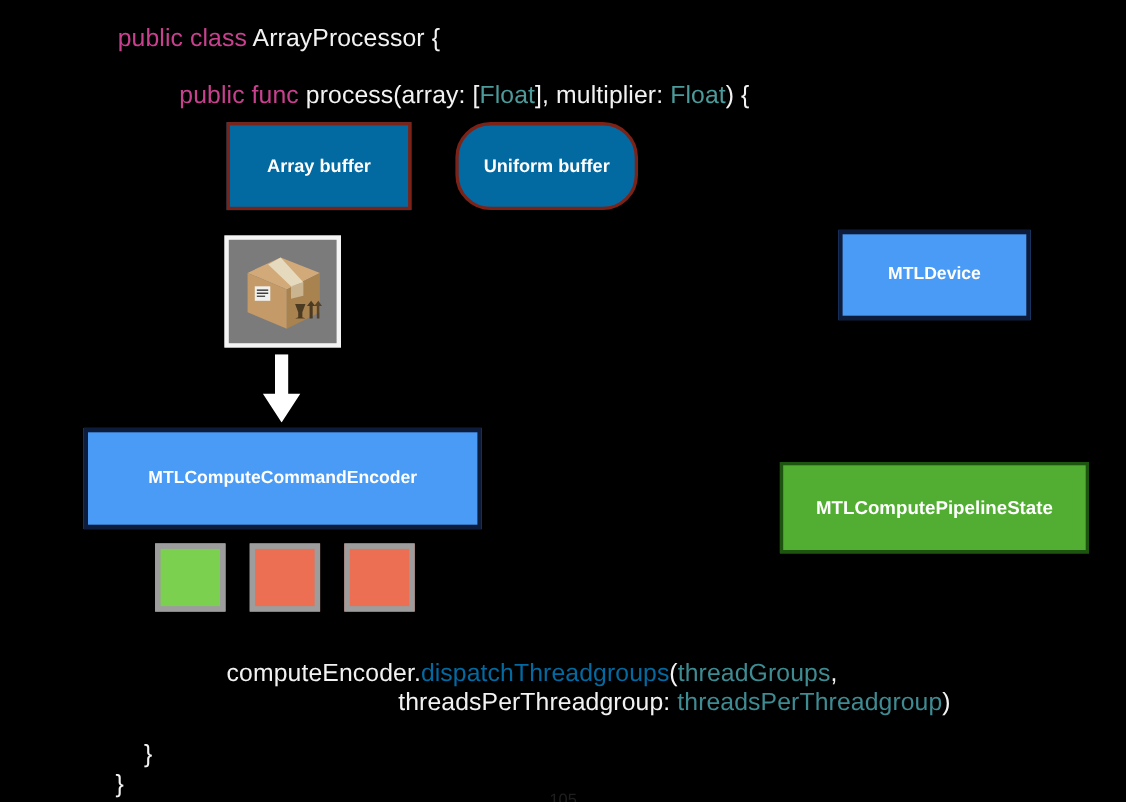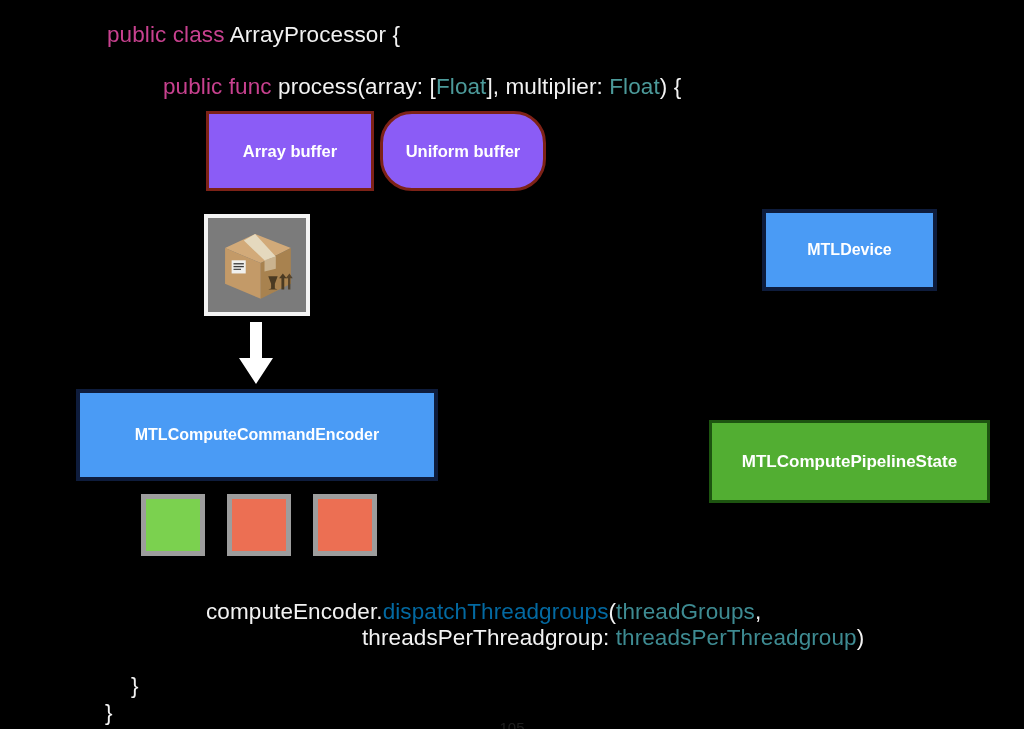--- a/index.html
+++ b/index.html
@@ -71,37 +71,37 @@
     box-sizing: border-box;
     display: flex;
     align-items: center;
     justify-content: center;
     color: #ffffff;
     font-weight: bold;
     text-align: center;
     line-height: 1.15;
   }
   .node-red {
-    background: #8b5cf6;
+    background: #0369a1;
     border: 3px solid #7d2217;
     font-size: 16.5px;
   }
   .node-blue {
     background: #4a9bf5;
     border: 4px solid #0e1c3c;
     font-size: 16px;
   }
   .node-green {
     background: #52ae32;
     border: 3px solid #1d5410;
     font-size: 17px;
   }
 
   .box-array-buffer   { left: 206px;  top: 111px; width: 168px; height: 80px; }
-  .box-uniform-buffer { left: 380px;  top: 111px; width: 166px; height: 80px; border-radius: 32px; }
+  .box-uniform-buffer { left: 414px;  top: 111px; width: 166px; height: 80px; border-radius: 32px; }
 
   .box-encoder        { left: 76px;   top: 389px; width: 362px; height: 92px; }
   .box-device         { left: 762px;  top: 209px; width: 175px; height: 82px; }
   .box-queue          { left: 735px;  top: 315px; width: 229px; height: 84px; }
   .box-pipeline       { left: 709px;  top: 420px; width: 281px; height: 83px; }
 
   
   .package-icon {
     position: absolute;
     left: 204px;

